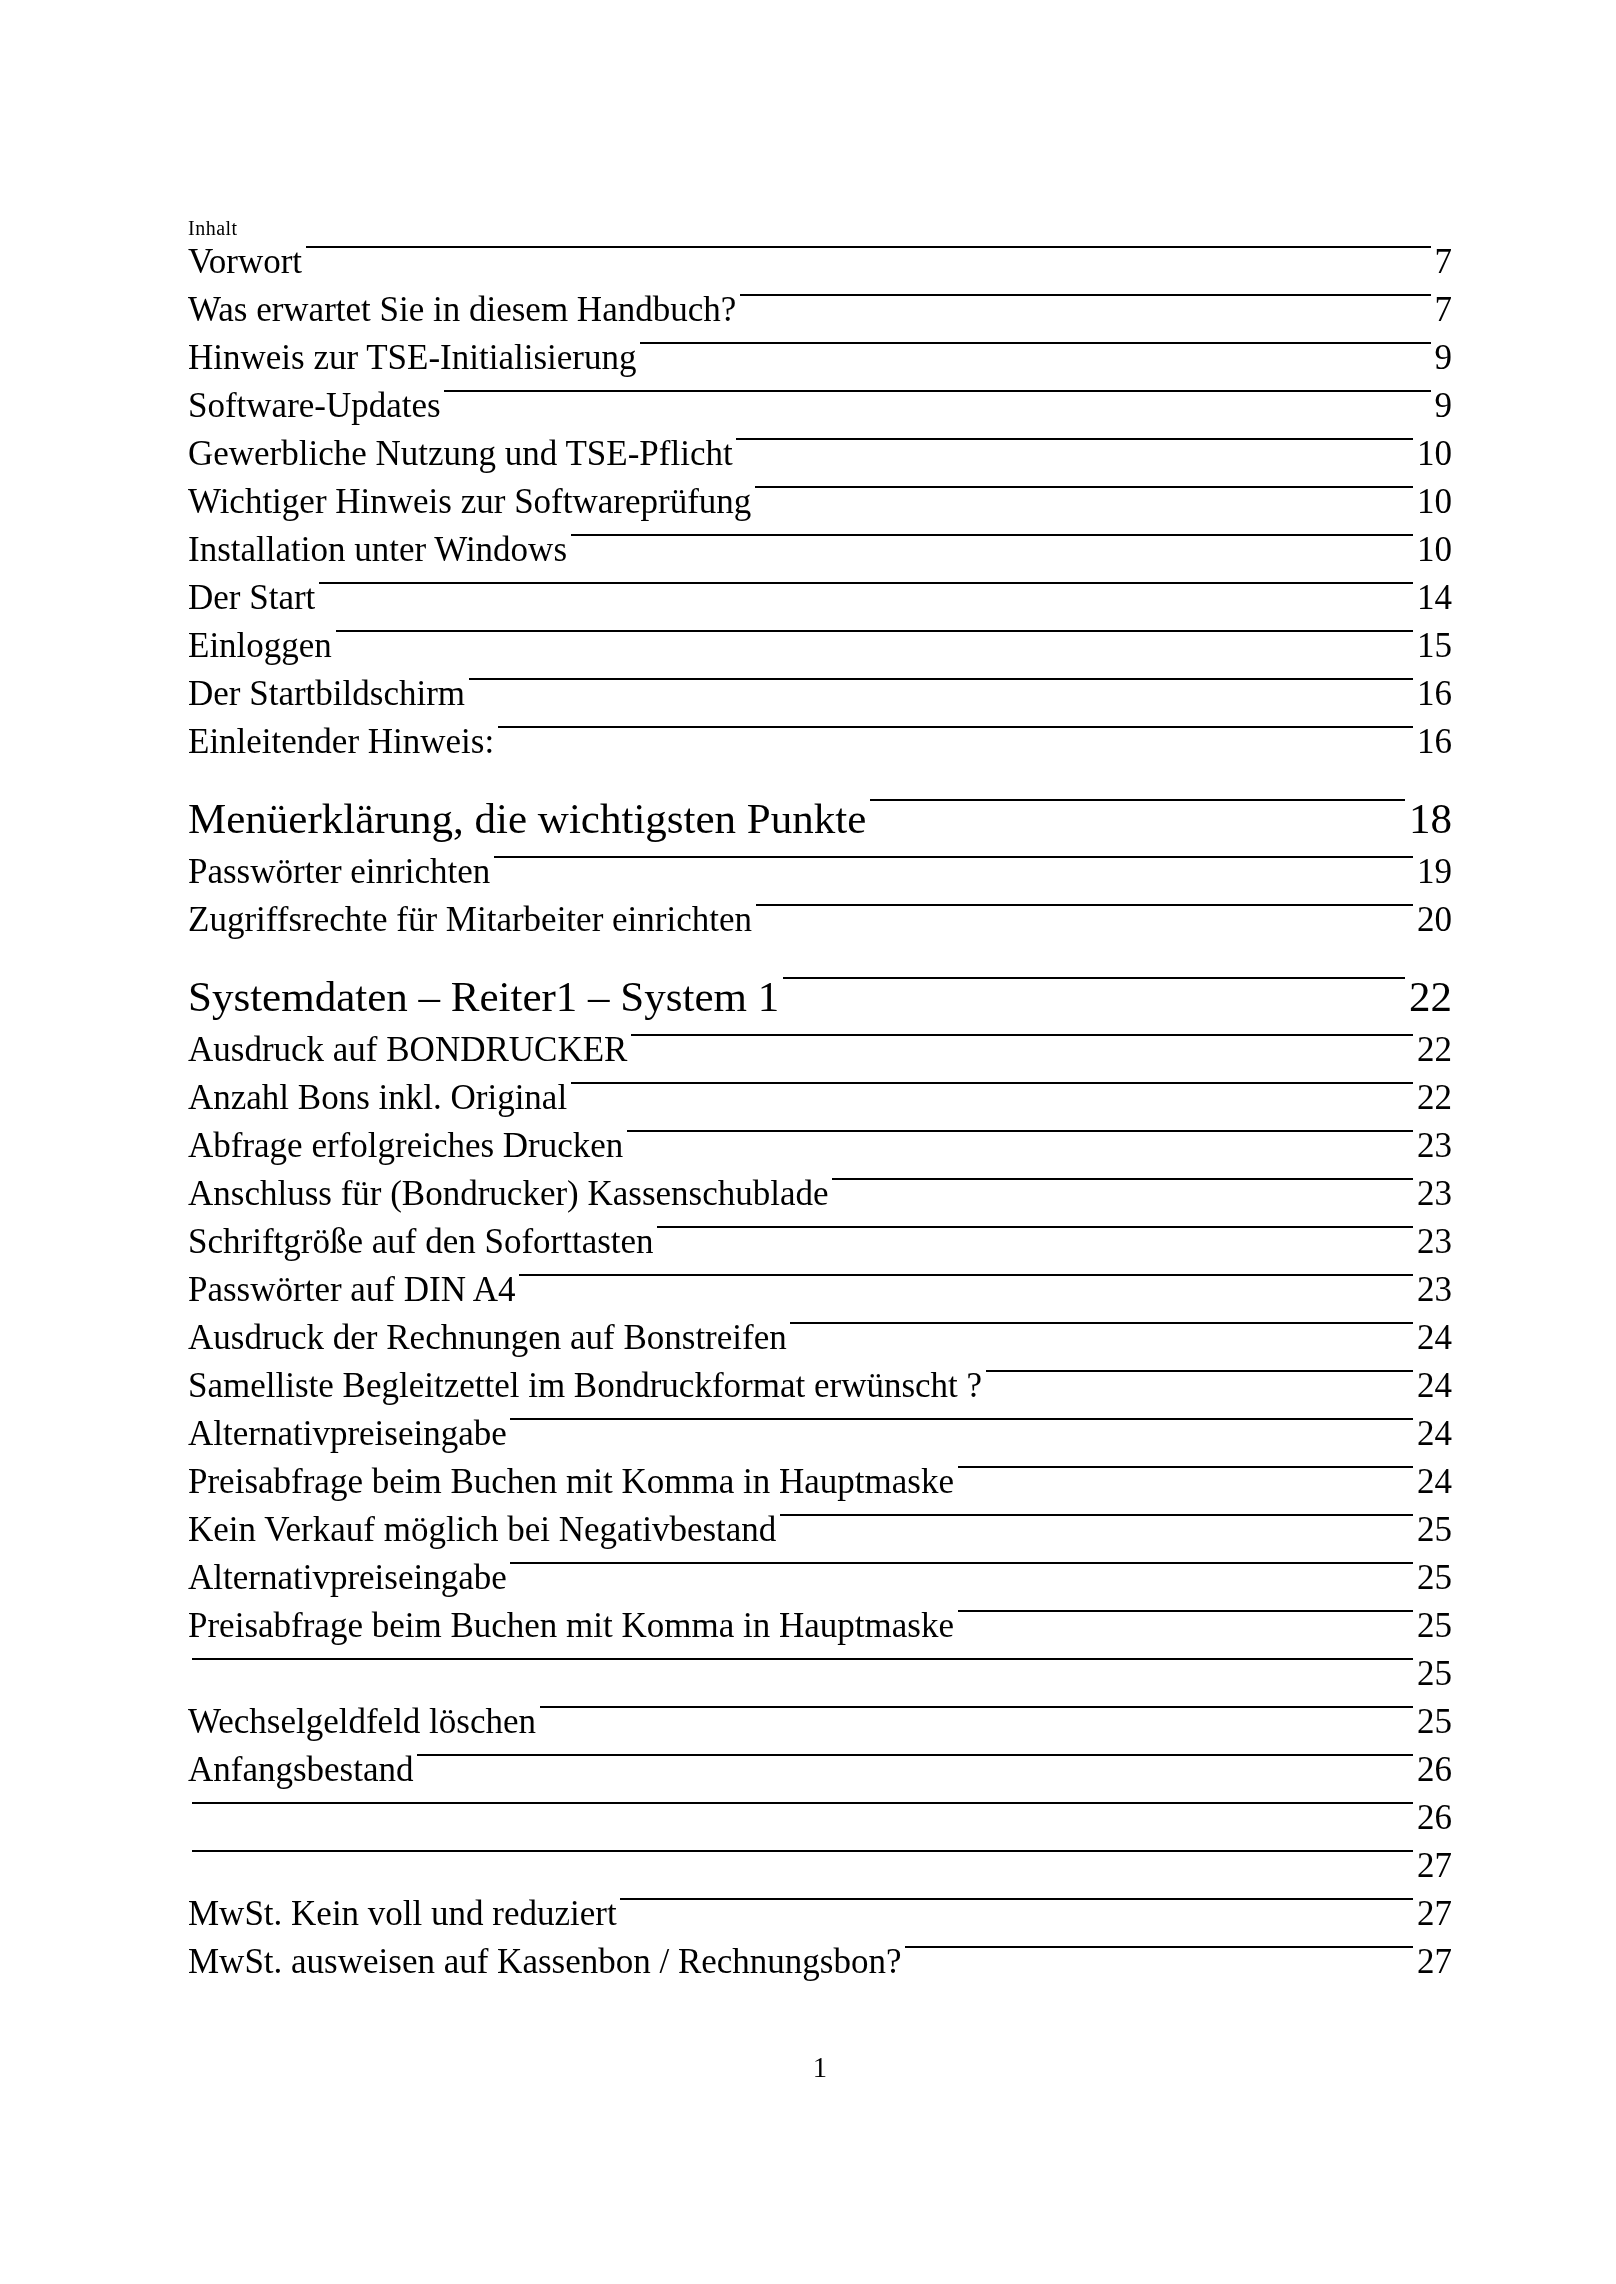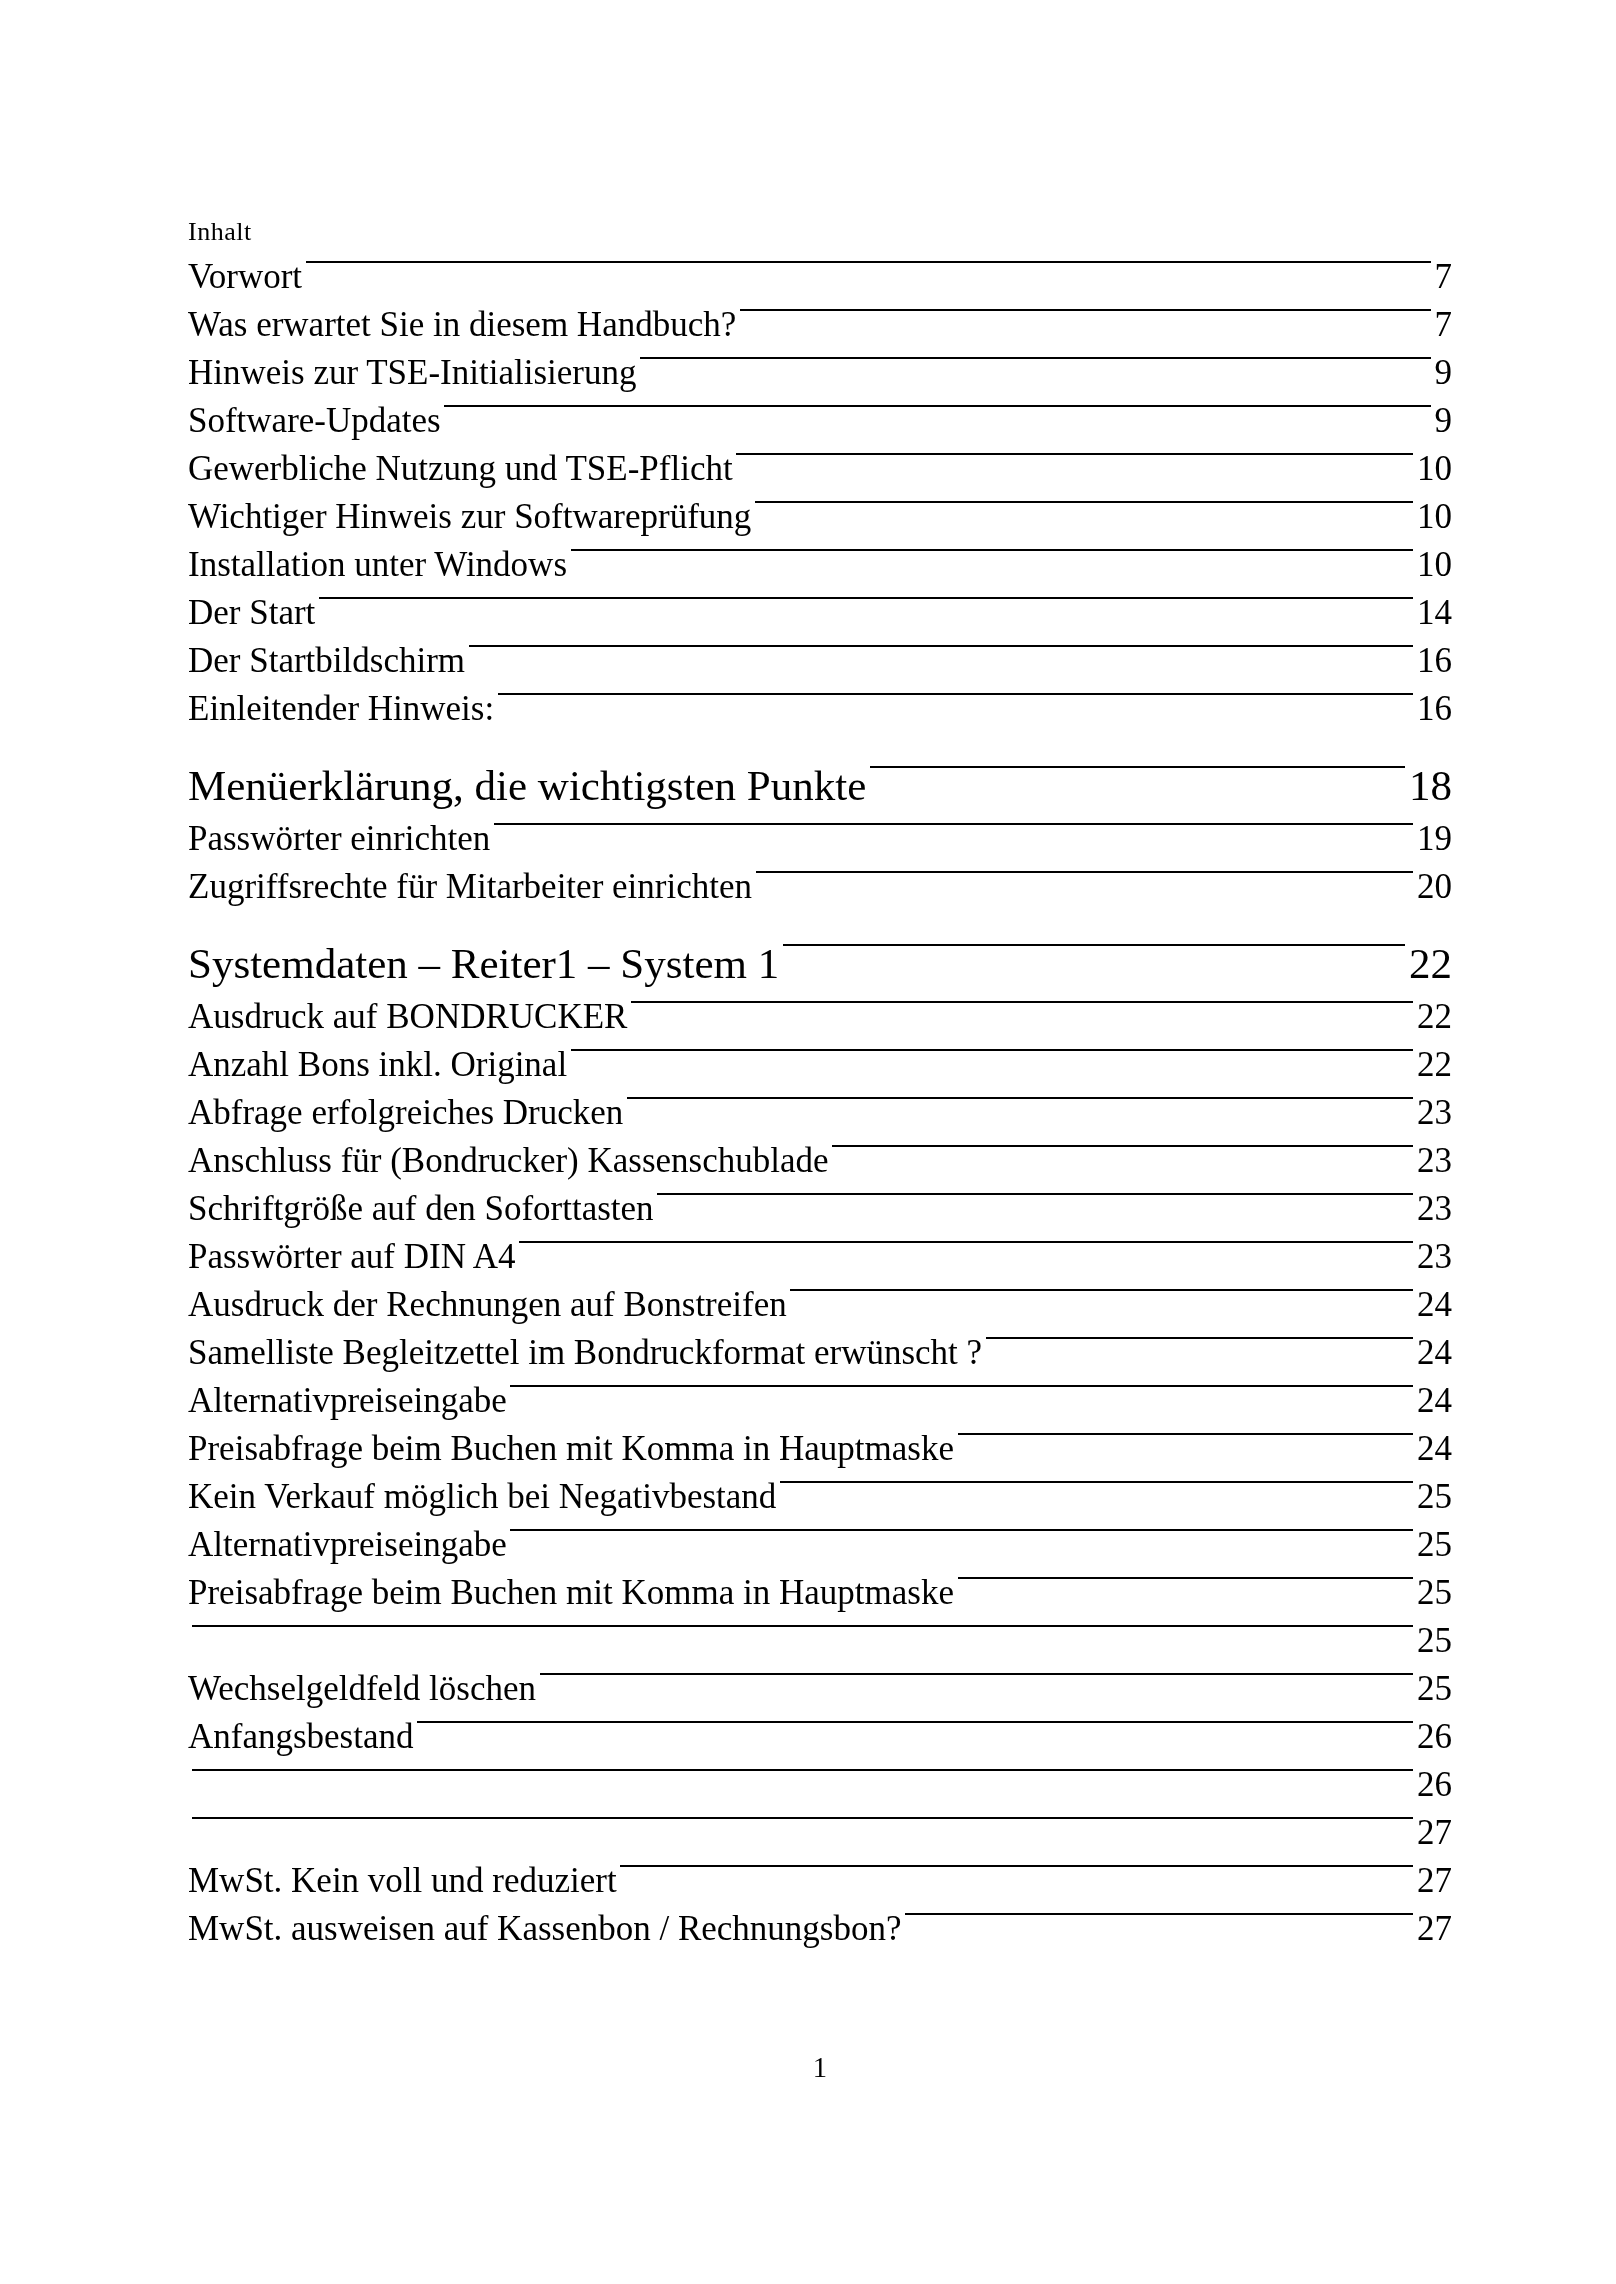--- a/index.html
+++ b/index.html
@@ -11,23 +11,23 @@
     font-family: "Liberation Serif", "DejaVu Serif", serif;
     color: #000000;
   }
   .page {
     position: absolute;
     inset: 0;
     background: #ffffff;
     padding: 217px 164px 0 188px;
   }
   .toc-title {
-    font-size: 26px;
+    font-size: 20px;
     line-height: 1.15;
-    margin-bottom: 12px;
+    margin-bottom: 4px;
     letter-spacing: 0.5px;
   }
   .toc-list { width: 100%; }
   .toc-row {
     display: flex;
     align-items: flex-start;
     font-size: 35px;
     line-height: 1.0;
     margin-bottom: 13px;
     white-space: nowrap;
@@ -99,20 +99,25 @@
       <span class="toc-label">Installation unter Windows</span>
       <span class="toc-leader"></span>
       <span class="toc-page">10</span>
     </div>
       <div class="toc-row level-normal">
       <span class="toc-label">Der Start</span>
       <span class="toc-leader"></span>
       <span class="toc-page">14</span>
     </div>
       <div class="toc-row level-normal">
+      <span class="toc-label">Einloggen</span>
+      <span class="toc-leader"></span>
+      <span class="toc-page">15</span>
+    </div>
+      <div class="toc-row level-normal">
       <span class="toc-label">Der Startbildschirm</span>
       <span class="toc-leader"></span>
       <span class="toc-page">16</span>
     </div>
       <div class="toc-row level-normal">
       <span class="toc-label">Einleitender Hinweis:</span>
       <span class="toc-leader"></span>
       <span class="toc-page">16</span>
     </div>
       <div class="toc-row level-heading">

